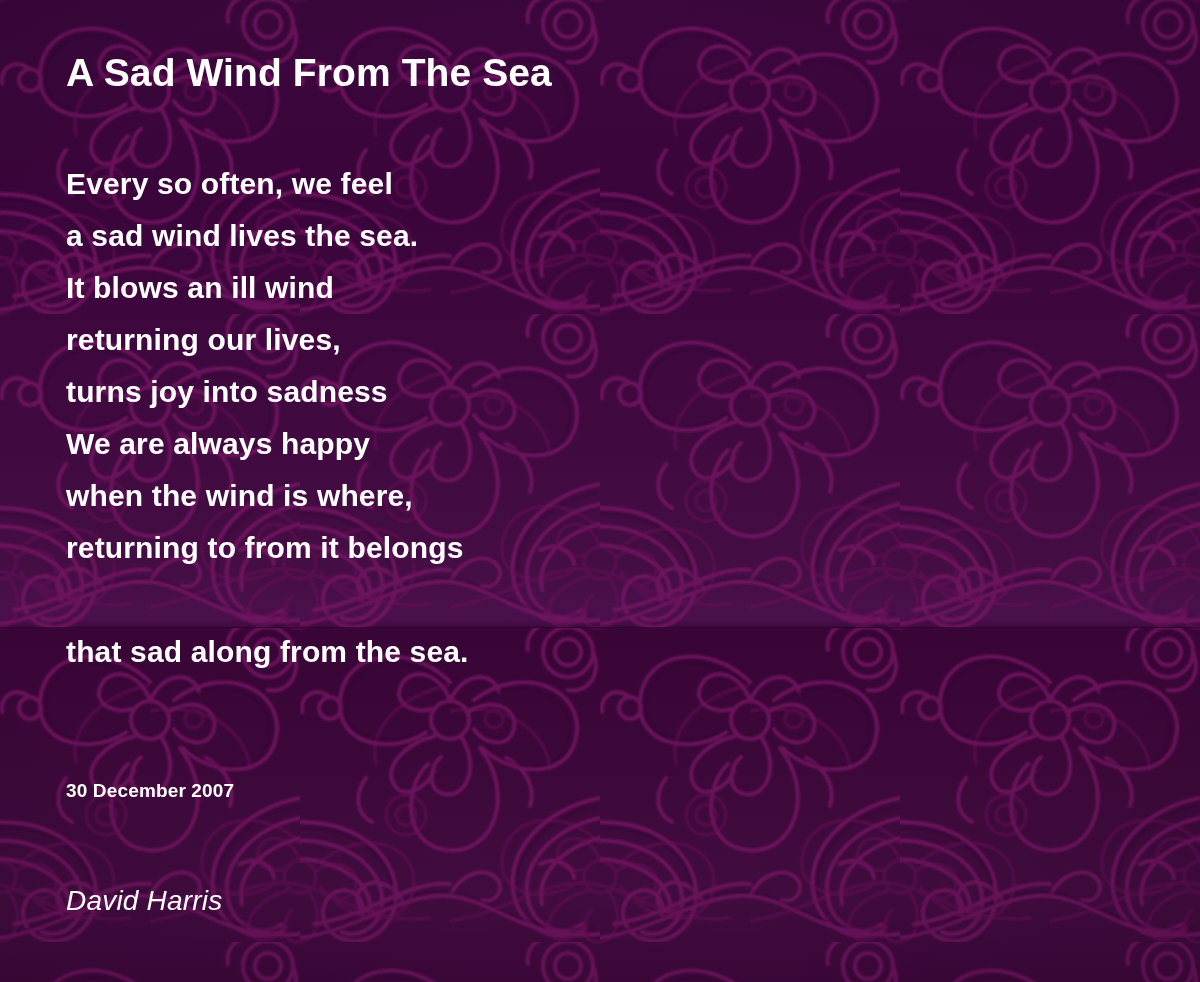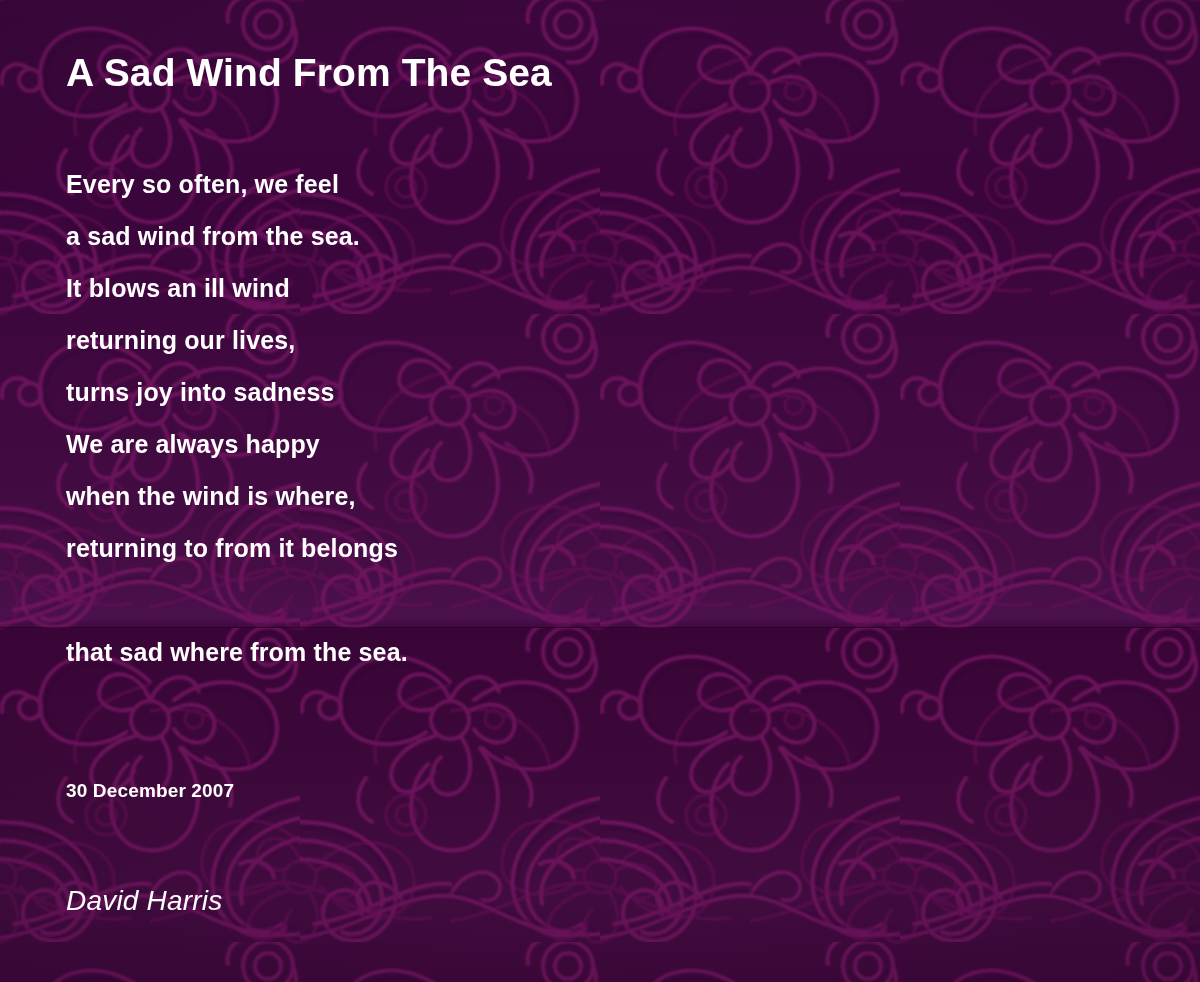--- a/index.html
+++ b/index.html
@@ -95,21 +95,21 @@
   .poem-body {
     position: absolute;
     left: 66px;
     top: 158px;
     margin: 0;
     padding: 0;
     list-style: none;
   }
 
   .poem-line {
-    font-size: 25px;
+    font-size: 30px;
     font-weight: bold;
     color: #ffffff;
     line-height: 52px;
     height: 52px;
     white-space: pre;
     letter-spacing: 0.15px;
   }
   .poem-line.blank {
     height: 52px;
   }
@@ -228,29 +228,29 @@
   <div class="bg-layer bg-seam-glow"></div>
   <div class="bg-seam"></div>
   <div class="bg-layer bg-vignette"></div>
 
   <div id="poem-content">
 
     <h1 class="poem-title">A Sad Wind From The Sea</h1>
 
     <div class="poem-body">
         <div class="poem-line">Every so often, we feel</div>
-        <div class="poem-line">a sad wind from the sea.</div>
+        <div class="poem-line">a sad wind lives the sea.</div>
         <div class="poem-line">It blows an ill wind</div>
         <div class="poem-line">returning our lives,</div>
         <div class="poem-line">turns joy into sadness</div>
         <div class="poem-line">We are always happy</div>
         <div class="poem-line">when the wind is where,</div>
         <div class="poem-line">returning to from it belongs</div>
         <div class="poem-line blank">&nbsp;</div>
-        <div class="poem-line">that sad where from the sea.</div>
+        <div class="poem-line">that sad along from the sea.</div>
       </div>
 
     <div class="poem-date">30 December 2007</div>
 
     <div class="poem-author">David Harris</div>
 
   </div>
 </div>
 
 </body></html>

